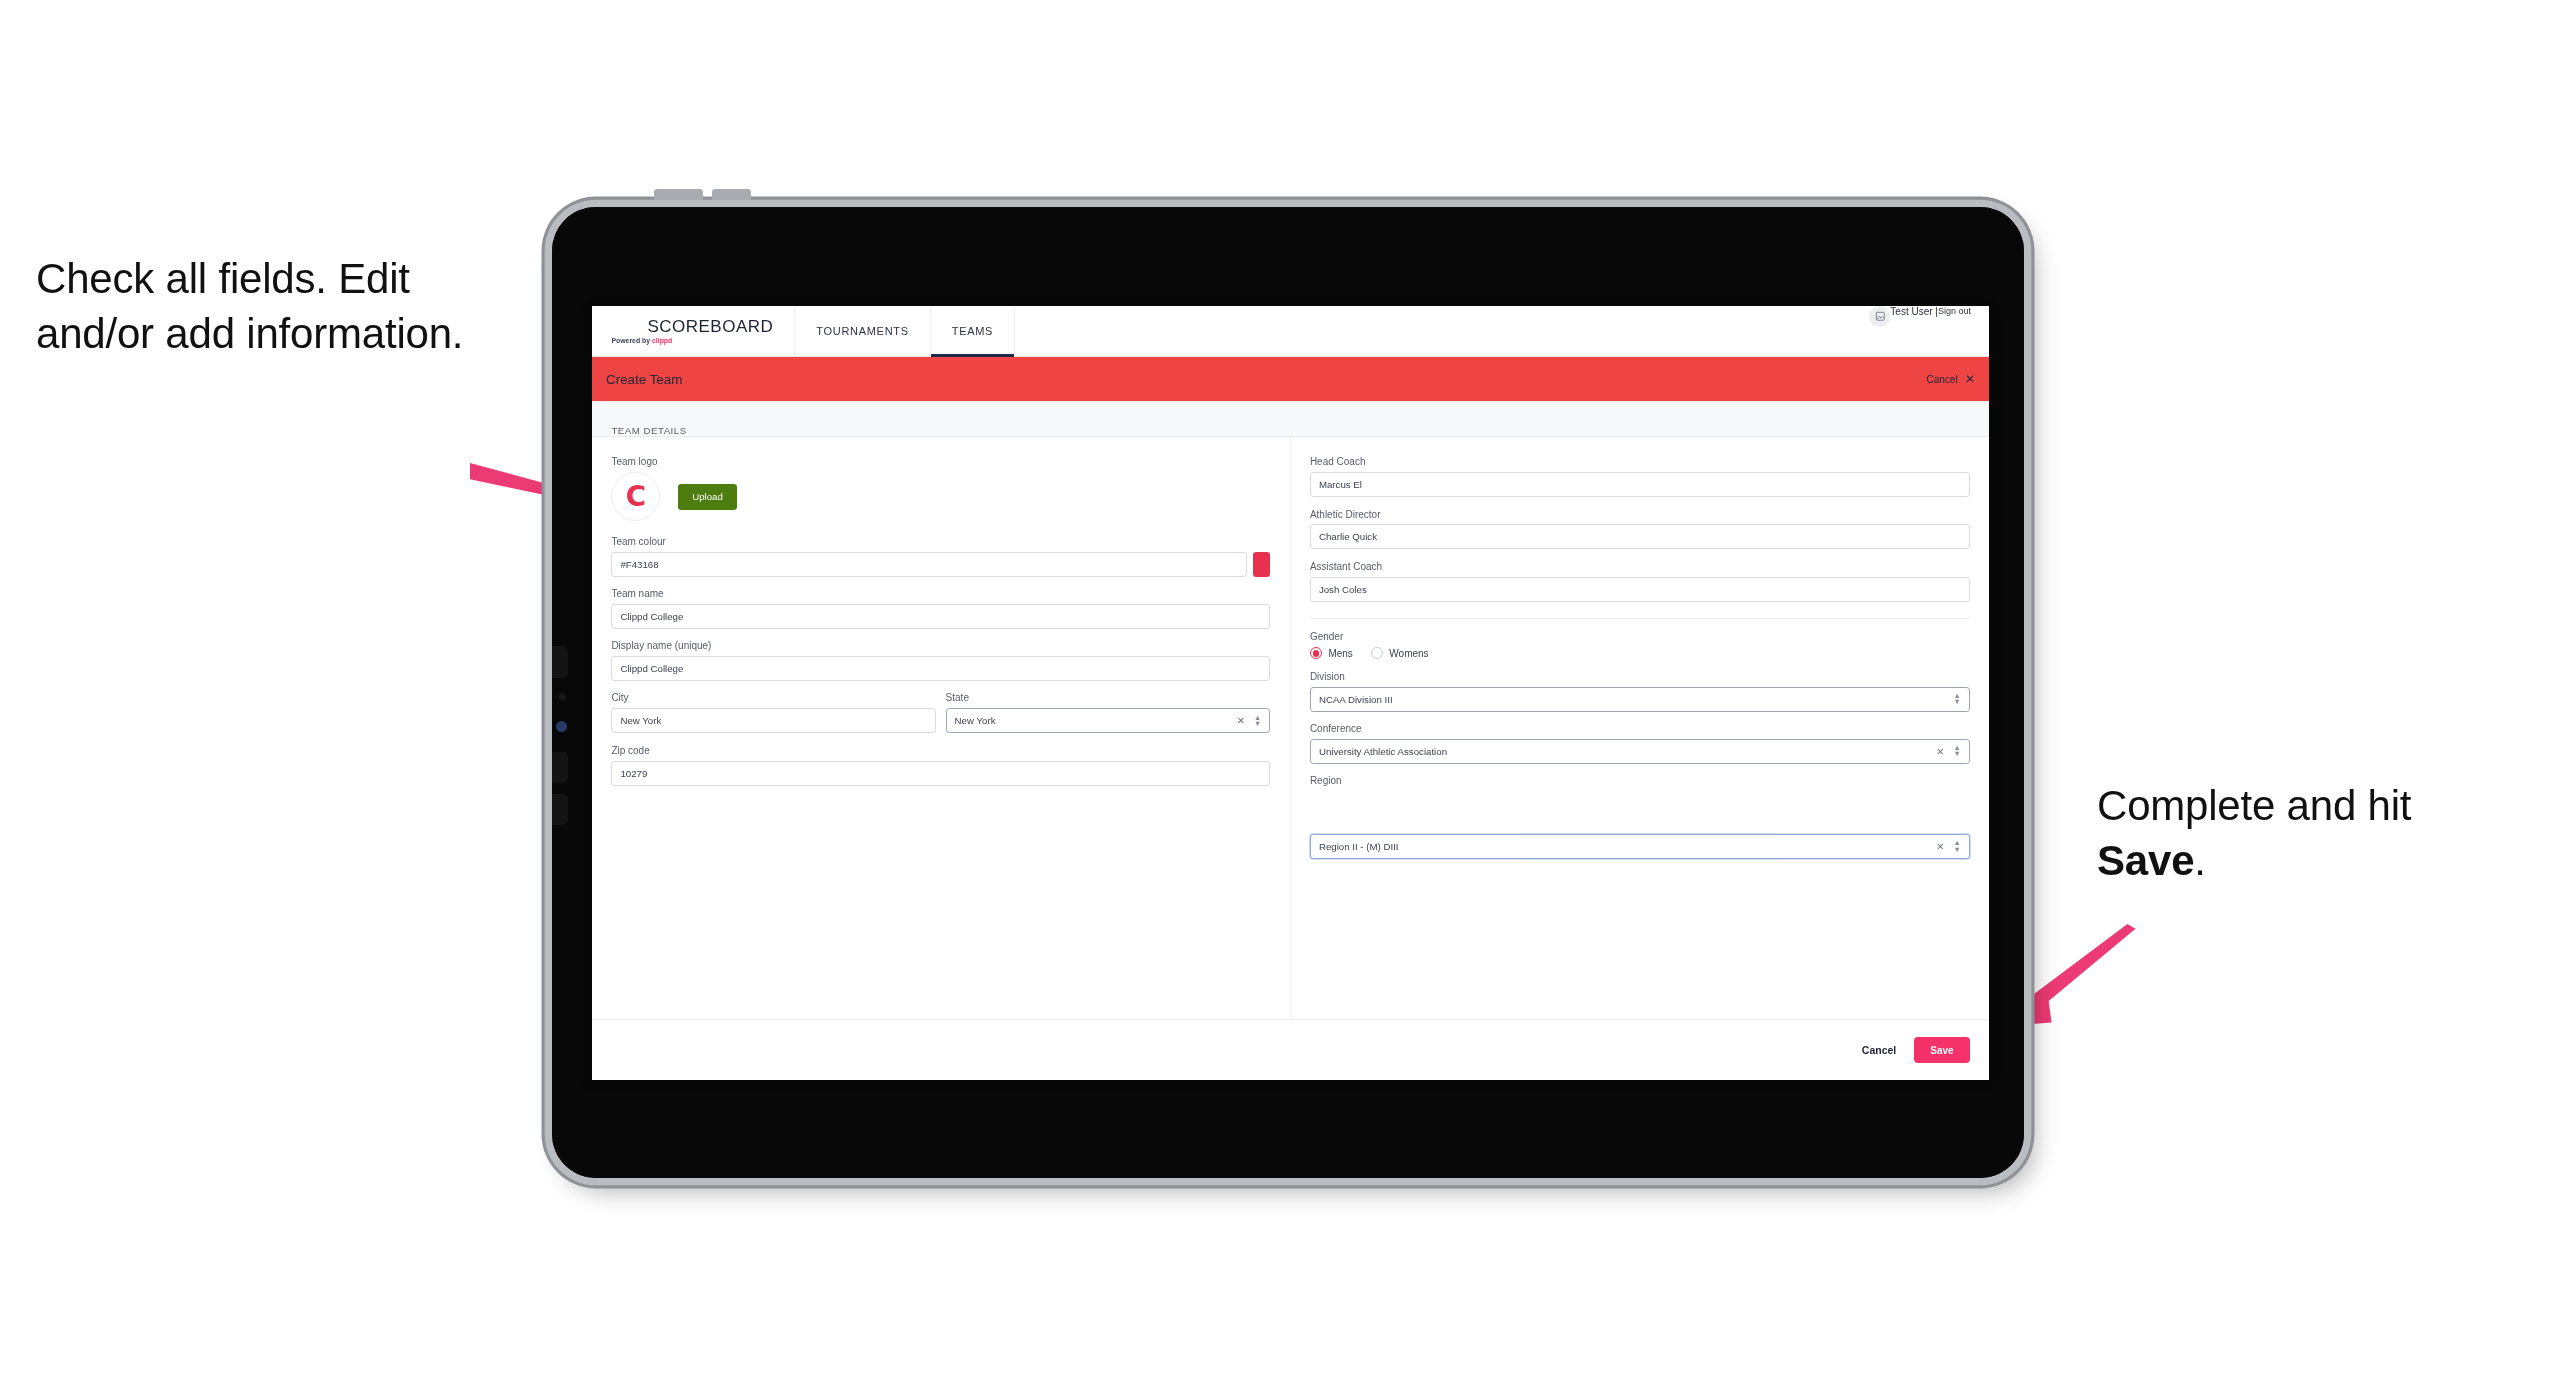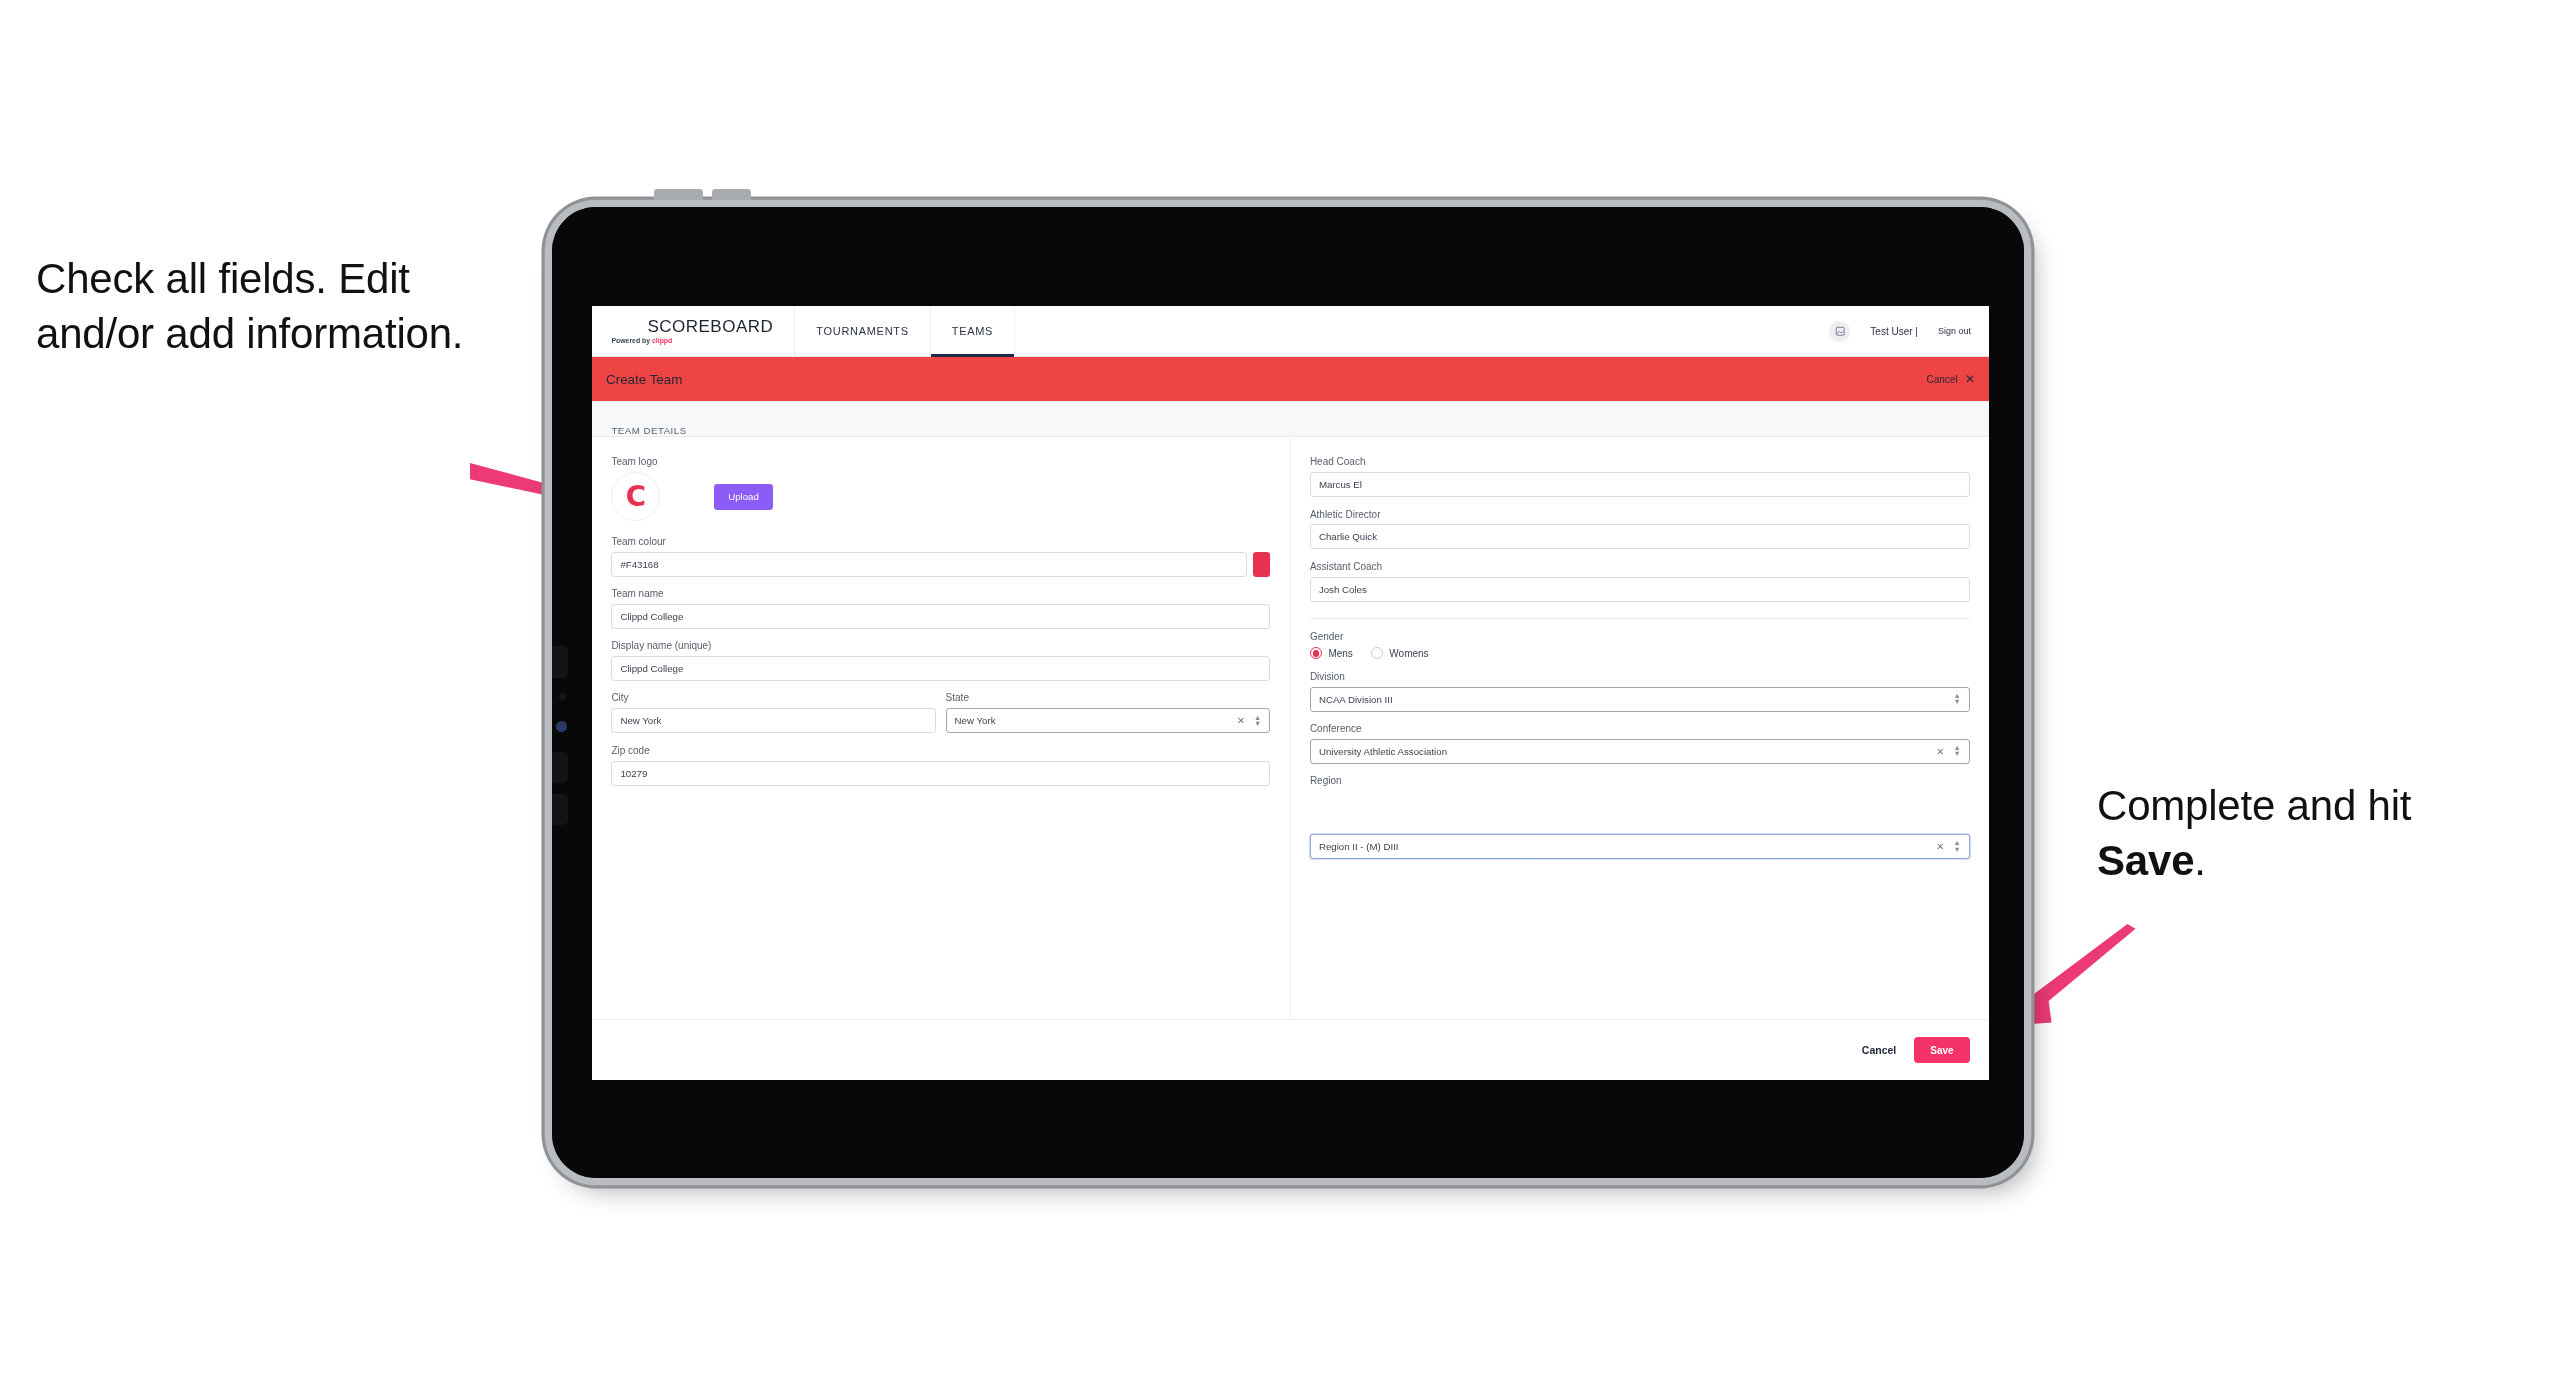--- a/index.html
+++ b/index.html
@@ -39,21 +39,21 @@
           border-bottom:0.8px solid #e3e5e8;background:#fff;}
   #brand{display:flex;flex-direction:column;justify-content:center;
          padding:0 21px 0 19.4px;border-right:0.8px solid #eceef0;}
   #brand-name{font-weight:400;font-size:17px;letter-spacing:0.5px;color:#1c2333;line-height:1;margin-left:36px;}
   #brand-sub{font-size:6.9px;color:#3a4357;margin-top:2.4px;font-weight:600;}
   #brand-sub .clippd{color:#f43168;font-weight:800;}
   .navtab{display:flex;align-items:center;padding:16px 21px;font-size:11px;letter-spacing:0.7px;
           color:#2b3244;border-right:0.8px solid #eceef0;cursor:pointer;position:relative;}
   .navtab.active::after{content:"";position:absolute;left:0;right:0;bottom:-0.8px;height:2.4px;background:#1f2a44;}
   #nav-spacer{flex:1;}
-  #nav-user{display:flex;align-items:center;gap:20px;padding-right:18px;}
+  #nav-user{display:flex;gap:0;padding-right:18px;}
   #avatar{width:21px;height:21px;border-radius:50%;background:#eceef1;display:flex;
           align-items:center;justify-content:center;color:#6d7481;}
   #user-name{font-size:10px;color:#2b3244;}
   #sign-out{font-size:9px;color:#2b3244;font-weight:400;cursor:pointer;}
 
   
   #titlebar{height:44px;min-height:44px;display:flex;align-items:center;
             padding:0 14px;border-bottom:0.8px solid #e9ebee;background:#ef4444;}
   #page-title{font-size:13.4px;color:#22283a;}
   #titlebar-spacer{flex:1;}
@@ -81,22 +81,22 @@
   .inp .val{flex:1;overflow:hidden;white-space:nowrap;}
   .inp .adorn{display:flex;align-items:center;gap:9px;color:#6c7380;font-size:9.7px;}
   .caret{display:inline-block;line-height:.85;font-size:7.3px;color:#868d99;text-align:center;}
   .caret i{display:block;font-style:normal;}
 
   
   #logo-row{display:flex;align-items:center;gap:18px;margin-bottom:14.6px;}
   #team-logo{width:47px;height:47px;border-radius:50%;border:0.8px solid #ededf0;
              display:flex;align-items:center;justify-content:center;background:#fff;}
   #team-logo .c{font-size:27.6px;font-weight:800;color:#e8304f;line-height:1;font-family:"DejaVu Sans",sans-serif;}
-  #upload-btn{background:#8b5cf6;color:#fff;font-size:9.7px;border-radius:3.2px;
-              padding:7.3px 13.8px;cursor:pointer;margin-left:36px;}
+  #upload-btn{background:#4d7c0f;color:#fff;font-size:9.7px;border-radius:3.2px;
+              padding:7.3px 13.8px;cursor:pointer;}
 
   
   #colour-row{display:flex;align-items:center;gap:6.5px;}
   #colour-row .inp{flex:1;}
   #swatch{width:17px;height:25px;border-radius:3.2px;background:#e8304f;flex:none;cursor:pointer;}
 
   
   .row2{display:flex;gap:9.7px;}
   .row2 > div{flex:1;}
 

